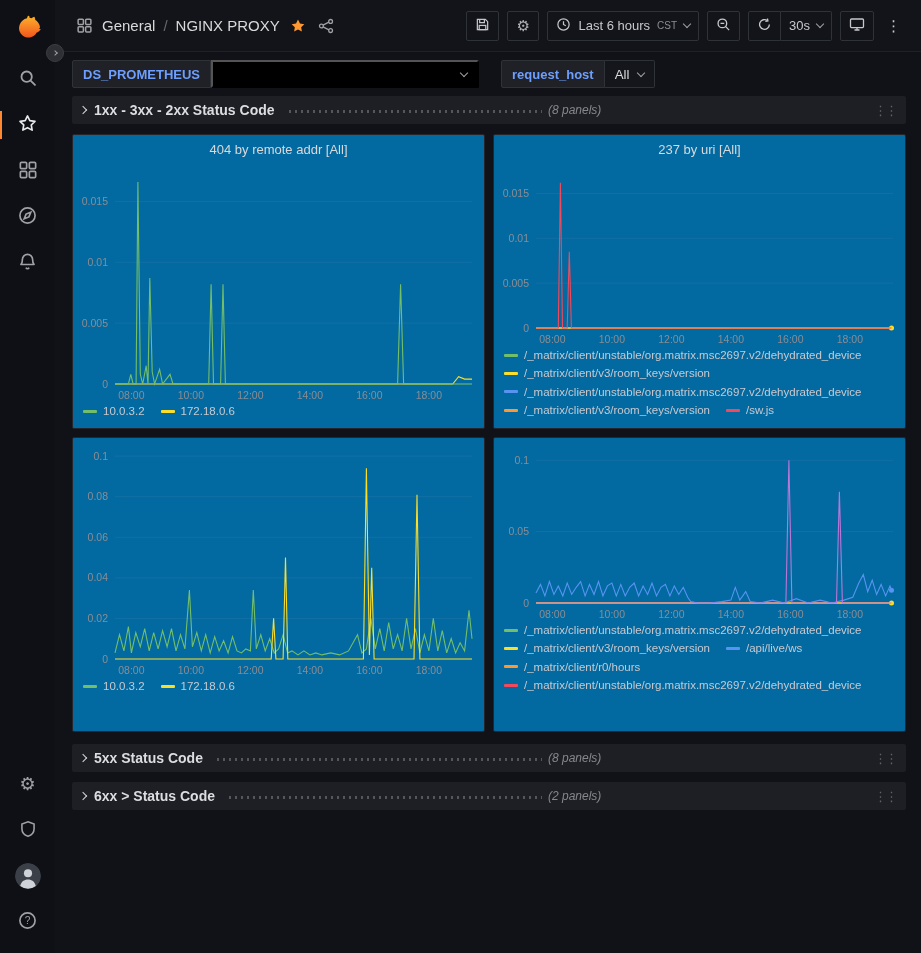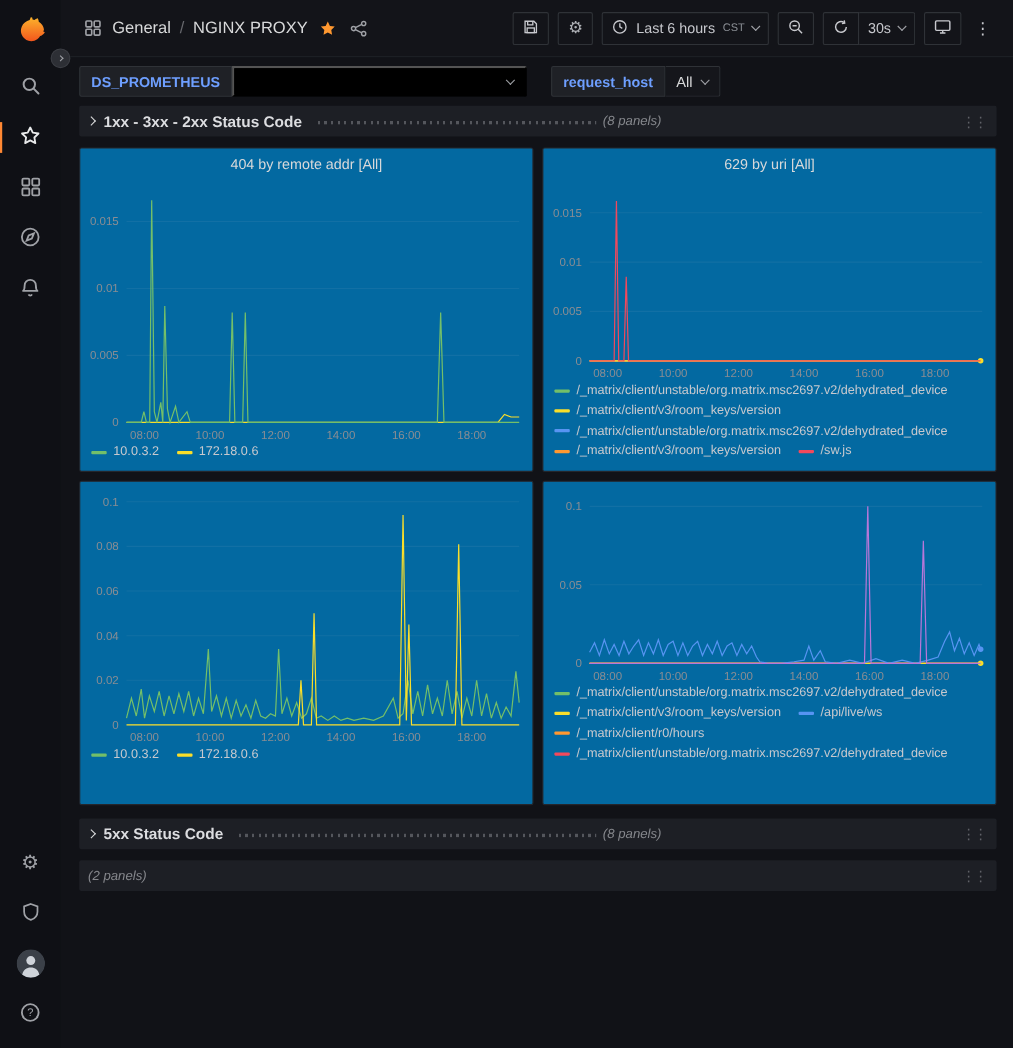--- a/index.html
+++ b/index.html
@@ -331,21 +331,21 @@
               </div>
               <div class="legend-item">
                 <span class="swatch" style="background: rgb(250, 222, 42);"></span>
                 <span>172.18.0.6</span>
               </div>
             </div>
         </section>
 
         <section class="panel">
           <header class="panel-header">
-            <span>629 by uri [All]</span>
+            <span>237 by uri [All]</span>
           </header>
           <div class="chart-host host-b"><svg width="411" height="183">
                 <line x1="42" y1="165.0" x2="399" y2="165.0" stroke="rgba(204,204,220,0.08)"></line>
                 <text class="tick" x="35" y="168.5" text-anchor="end">0</text>
                 <line x1="42" y1="120.1" x2="399" y2="120.1" stroke="rgba(204,204,220,0.08)"></line>
                 <text class="tick" x="35" y="123.6" text-anchor="end">0.005</text>
                 <line x1="42" y1="75.3" x2="399" y2="75.3" stroke="rgba(204,204,220,0.08)"></line>
                 <text class="tick" x="35" y="78.8" text-anchor="end">0.01</text>
                 <line x1="42" y1="30.4" x2="399" y2="30.4" stroke="rgba(204,204,220,0.08)"></line>
                 <text class="tick" x="35" y="33.9" text-anchor="end">0.015</text>
@@ -473,19 +473,24 @@
         <div class="row-left">
           <span class="chev right light"></span>
           <span class="row-title">5xx Status Code</span>
           <span class="dots"></span>
         </div>
         <span class="panel-count">(8 panels)</span>
         <span class="drag">⋮⋮</span>
       </div>
 
       <div class="row-head collapsed-row">
+        <div class="row-left">
+          <span class="chev right light"></span>
+          <span class="row-title">6xx &gt; Status Code</span>
+          <span class="dots"></span>
+        </div>
         <span class="panel-count">(2 panels)</span>
         <span class="drag">⋮⋮</span>
       </div>
 
     </div>
   </div>
 </div>
 
 </body></html>

